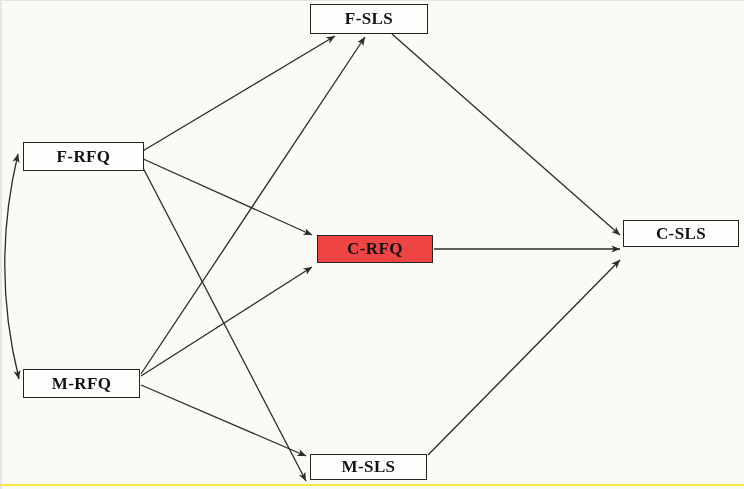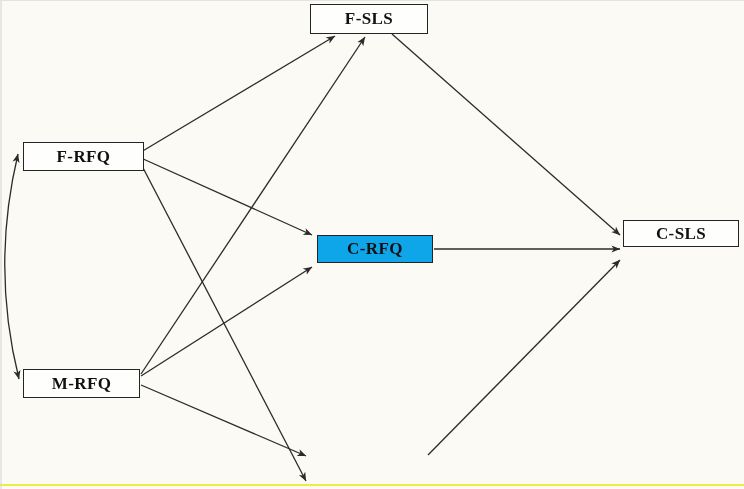--- a/index.html
+++ b/index.html
@@ -80,26 +80,29 @@
         <path d="M 18 154 Q -9 267 19 379" fill="none" stroke="#2b2b2b" stroke-width="1.3" marker-end="url(#ah-end)" marker-start="url(#ah-start)"></path>
       </g>
   </svg>
 
   <div class="node" style="left: 310px; top: 4px; width: 118px; height: 30px; background: rgb(254, 254, 252); border-color: rgb(36, 36, 36); color: rgb(17, 17, 17);">
     <span>F-SLS</span>
   </div>
   <div class="node" style="left: 23px; top: 142px; width: 121px; height: 29px; background: rgb(254, 254, 252); border-color: rgb(36, 36, 36); color: rgb(17, 17, 17);">
     <span>F-RFQ</span>
   </div>
-  <div class="node" style="left: 317px; top: 235px; width: 116px; height: 28px; background: #0ea5e9; border-color: rgb(36, 36, 36); color: rgb(17, 17, 17);">
+  <div class="node" style="left: 317px; top: 235px; width: 116px; height: 28px; background: #ef4444; border-color: rgb(36, 36, 36); color: rgb(17, 17, 17);">
     <span>C-RFQ</span>
   </div>
   <div class="node" style="left: 623px; top: 220px; width: 116px; height: 27px; background: rgb(254, 254, 252); border-color: rgb(36, 36, 36); color: rgb(17, 17, 17);">
     <span>C-SLS</span>
   </div>
   <div class="node" style="left: 23px; top: 369px; width: 117px; height: 29px; background: rgb(254, 254, 252); border-color: rgb(36, 36, 36); color: rgb(17, 17, 17); align-items: center;">
     <span>M-RFQ</span>
   </div>
+  <div class="node" style="left: 310px; top: 454px; width: 117px; height: 26px; background: rgb(254, 254, 252); border-color: rgb(36, 36, 36); color: rgb(17, 17, 17);">
+    <span>M-SLS</span>
+  </div>
 
   <div class="bottom-rule" style="top: 484px; height: 2px; background: rgb(238, 236, 64);"></div>
   <div class="edge-shade-left"></div>
   <div class="edge-shade-top"></div>
 </div>
 
 </body></html>

